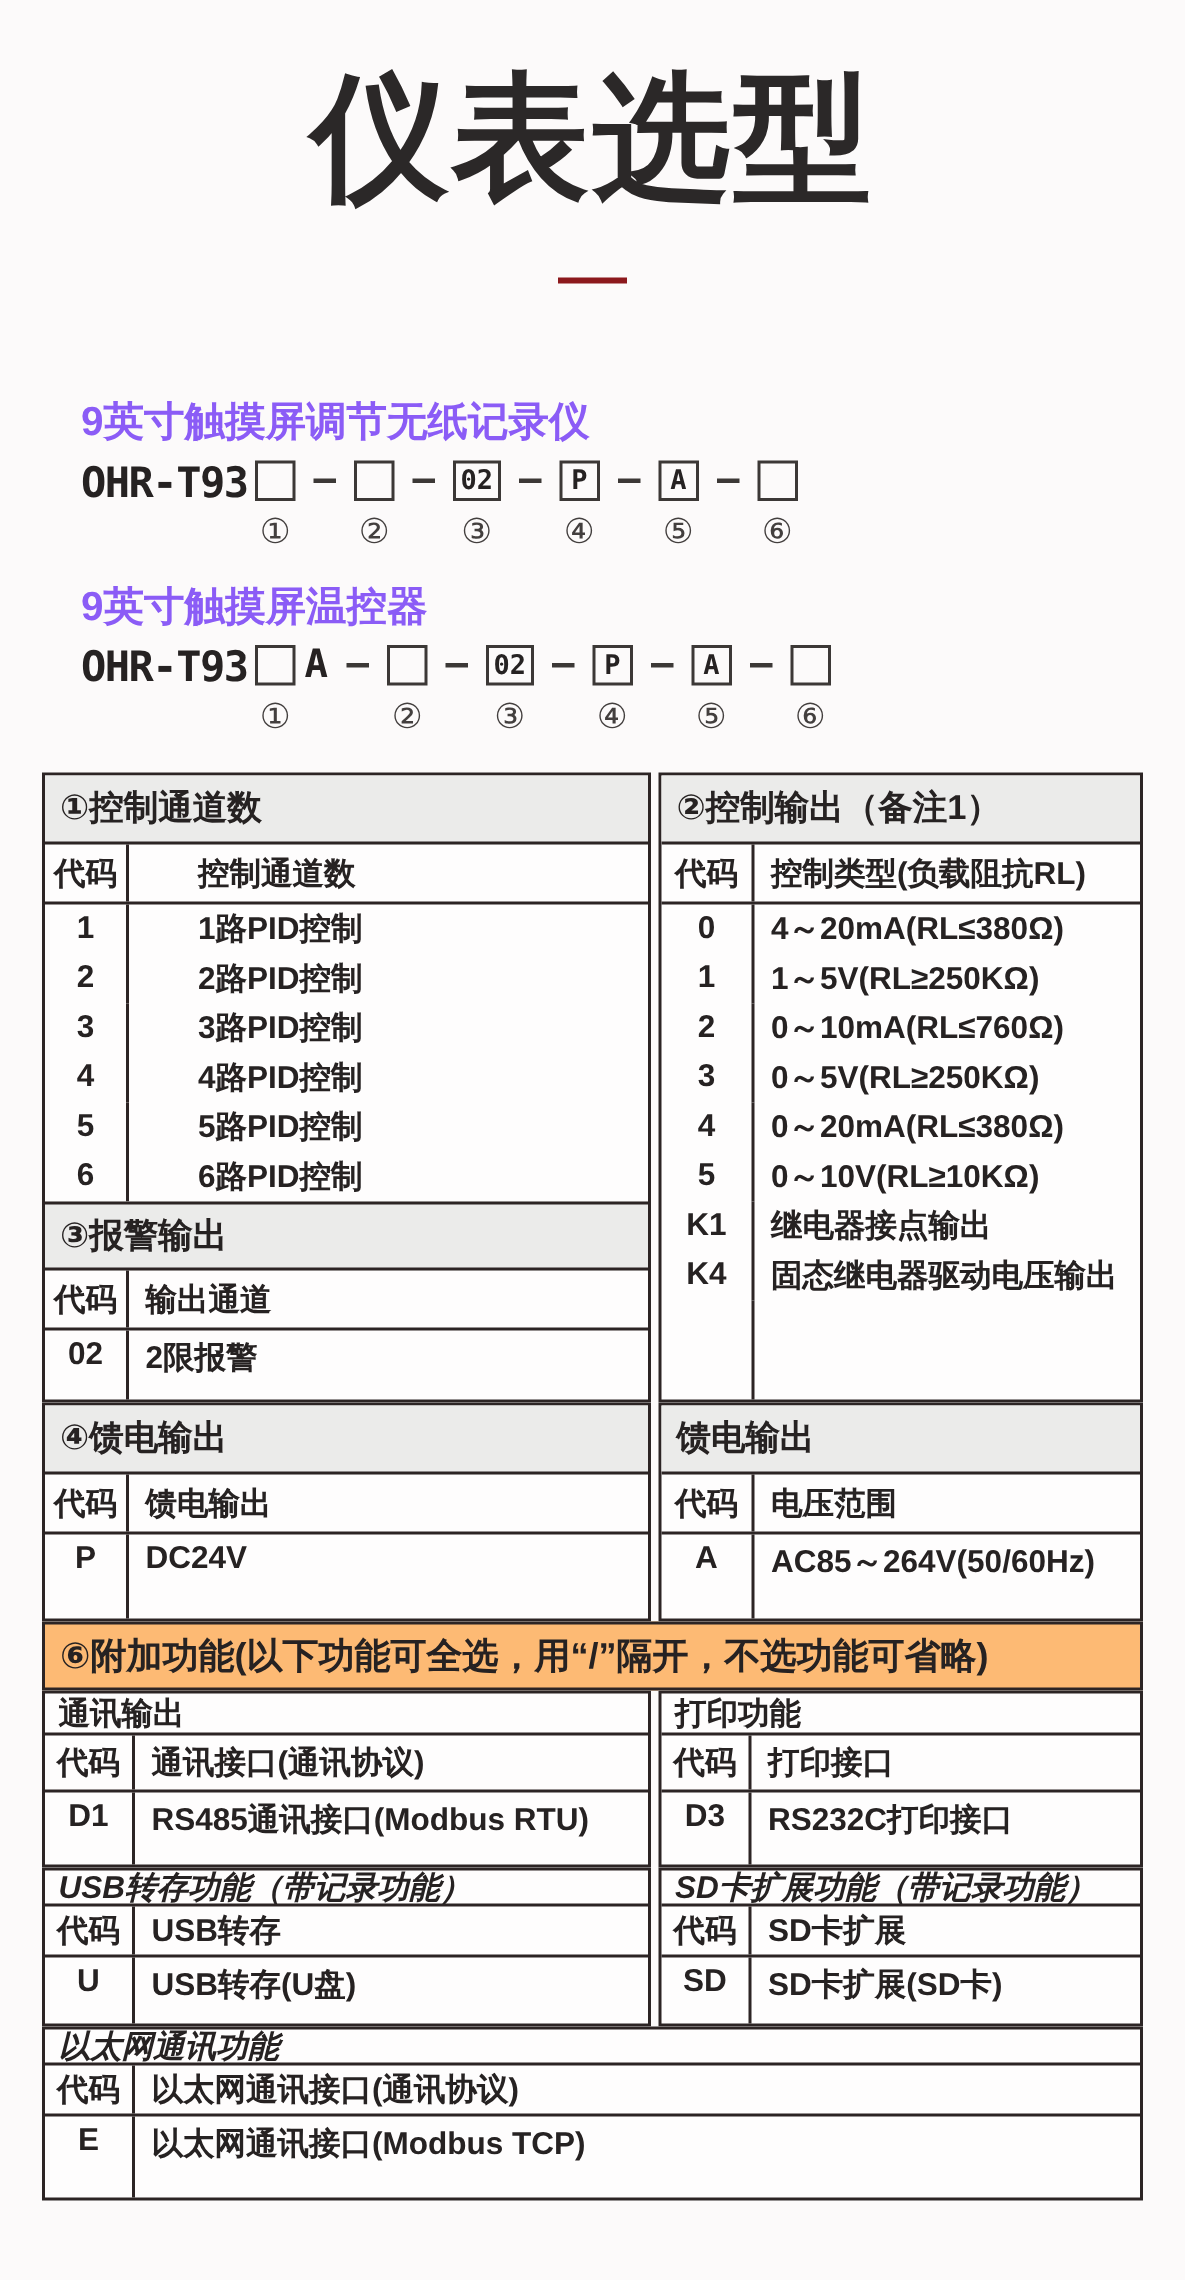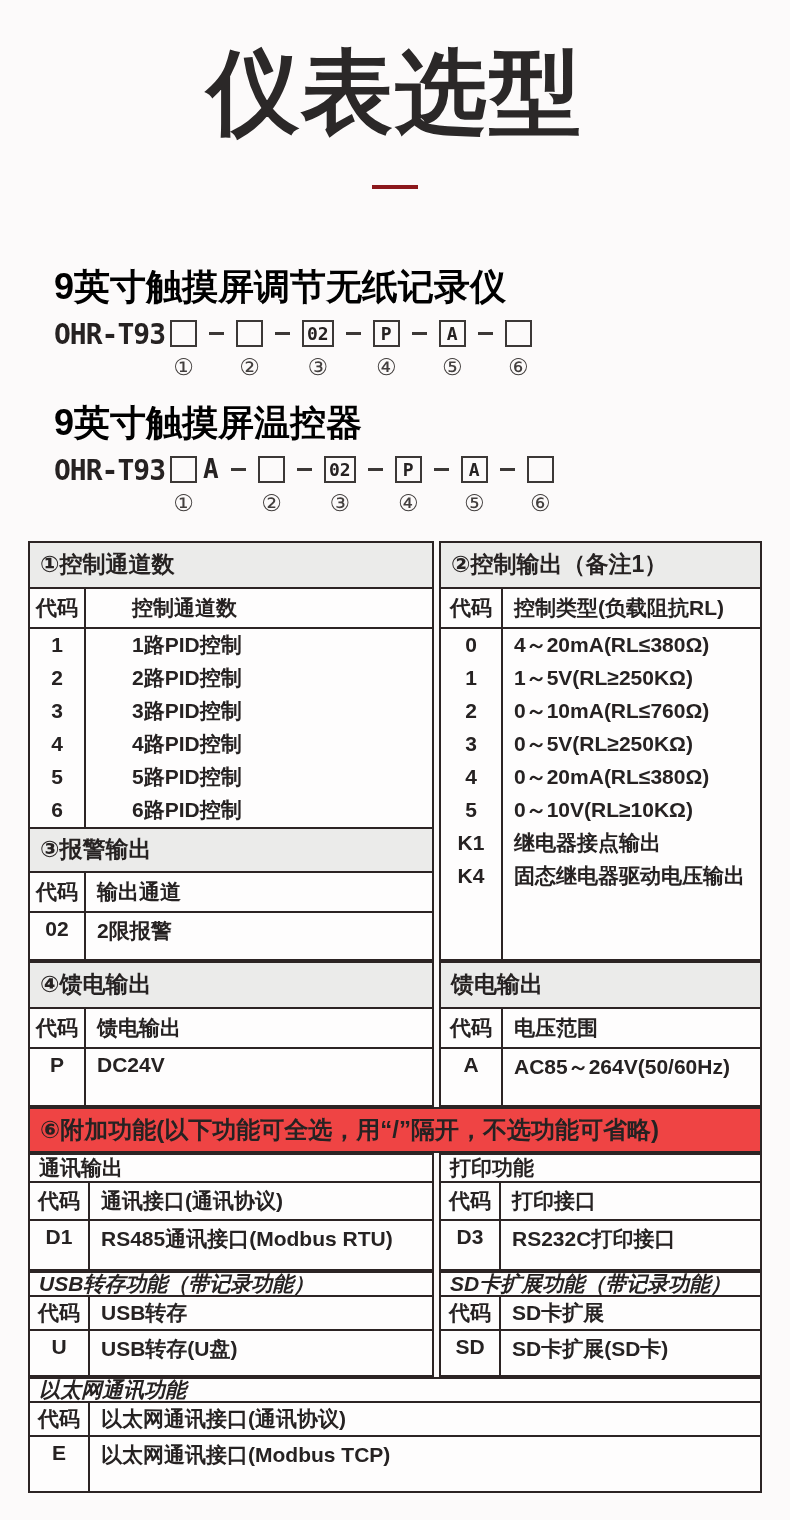--- a/index.html
+++ b/index.html
@@ -22,21 +22,21 @@
   }
   .title-dash {
     width:46px; height:4px;
     background:#8c181c;
     margin:44px auto 0 auto;
   }
   
   .models { margin:74px 0 0 54px; }
   .model + .model { margin-top:18px; }
   .model-name {
-    font-size:36px; font-weight:600; color:#000000;
+    font-size:27px; font-weight:600; color:#8b5cf6;
     margin-bottom:8px;
   }
   .model-code {
     display:flex; align-items:flex-start; column-gap:12px;
   }
   .prefix {
     font-family:"DejaVu Sans Mono","Liberation Mono",monospace;
     font-weight:700; font-size:28px; line-height:30px;
     letter-spacing:-1px; margin-right:-7px;
   }
@@ -77,21 +77,21 @@
   .band {
     height:46px; flex:none;
     background:#ebebea;
     border-bottom:2px solid #2c2424;
     display:flex; align-items:center;
     padding:0 10px;
     font-size:23px; font-weight:700;
   }
   .band.mid { border-top:2px solid #2c2424; }
   .band-box {
-    height:46px; background:#ef4444;
+    height:46px; background:#fdba74;
     border:2px solid #2c2424;
     display:flex; align-items:center;
     padding:0 10px;
     font-size:24px; font-weight:700;
     margin-top:0;
   }
   .sub-title {
     flex:none; height:28px;
     border-bottom:2px solid #2c2424;
     display:flex; align-items:center;

